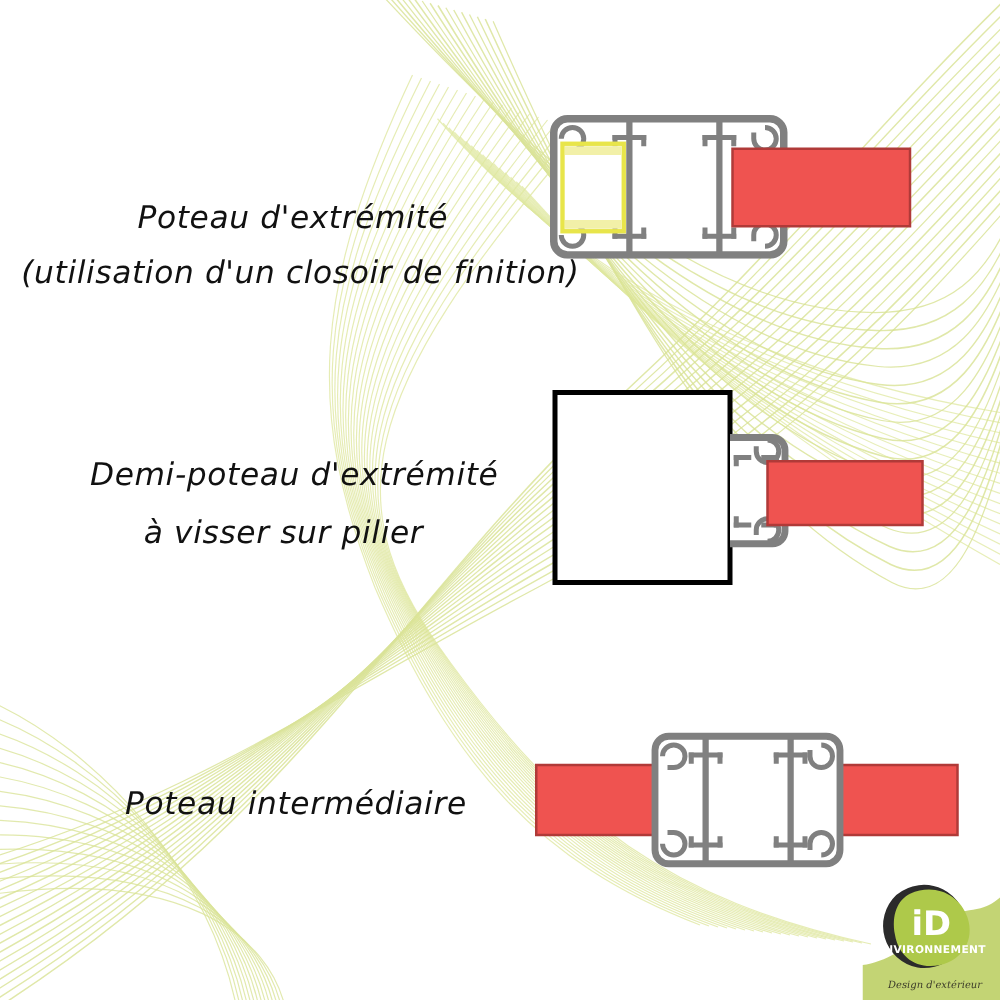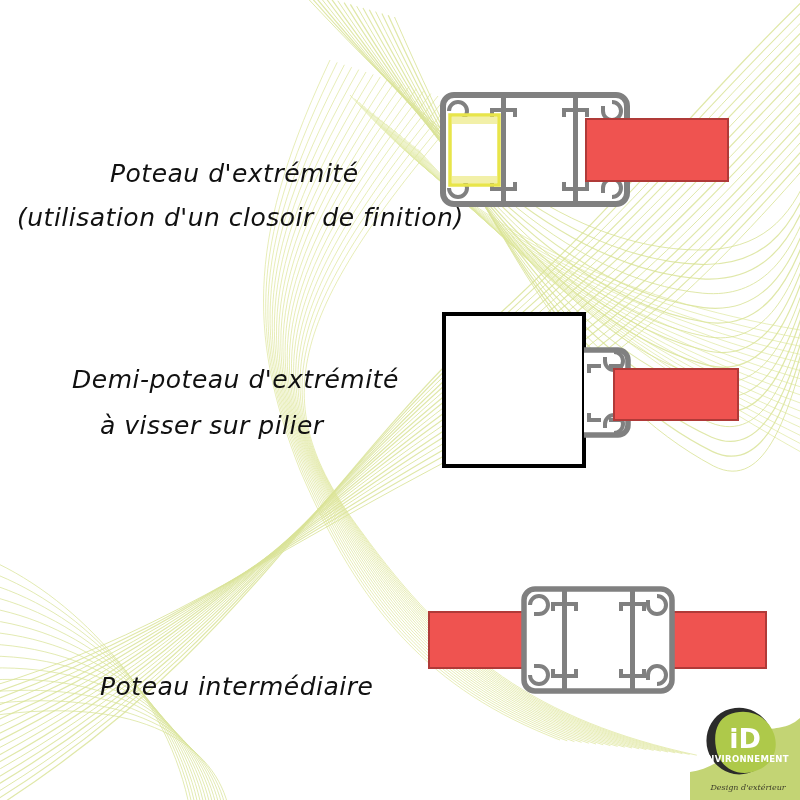--- a/index.html
+++ b/index.html
@@ -16,22 +16,22 @@
     font-style:italic;
     font-weight:400;
     color:#111111;
     white-space:nowrap;
     letter-spacing:.5px;
   }
   .lbl-line{display:block;}
   #label-1{left:110px;top:108px;font-size:25px;line-height:44px;margin-top:44px;}
   #label-1 .l2{margin-left:-93px;}
   #label-2{left:72px;top:357px;font-size:25px;line-height:46px;}
-  #label-2 .l2{margin-left:28px;}
-  #label-3{left:100px;top:626px;font-size:25px;line-height:34px;margin-top:44px;}
+  #label-2 .l2{margin-left:43px;}
+  #label-3{left:100px;top:626px;font-size:25px;line-height:34px;}
 
   
   .diagram{position:absolute;}
   #diagram-1{left:440px;top:92px;width:290px;height:115px;}
   #diagram-2{left:440px;top:305px;width:300px;height:180px;}
   #diagram-3{left:425px;top:580px;width:345px;height:120px;}
 
   
   #logo{position:absolute;left:690px;top:700px;width:110px;height:100px;}
 </style>

